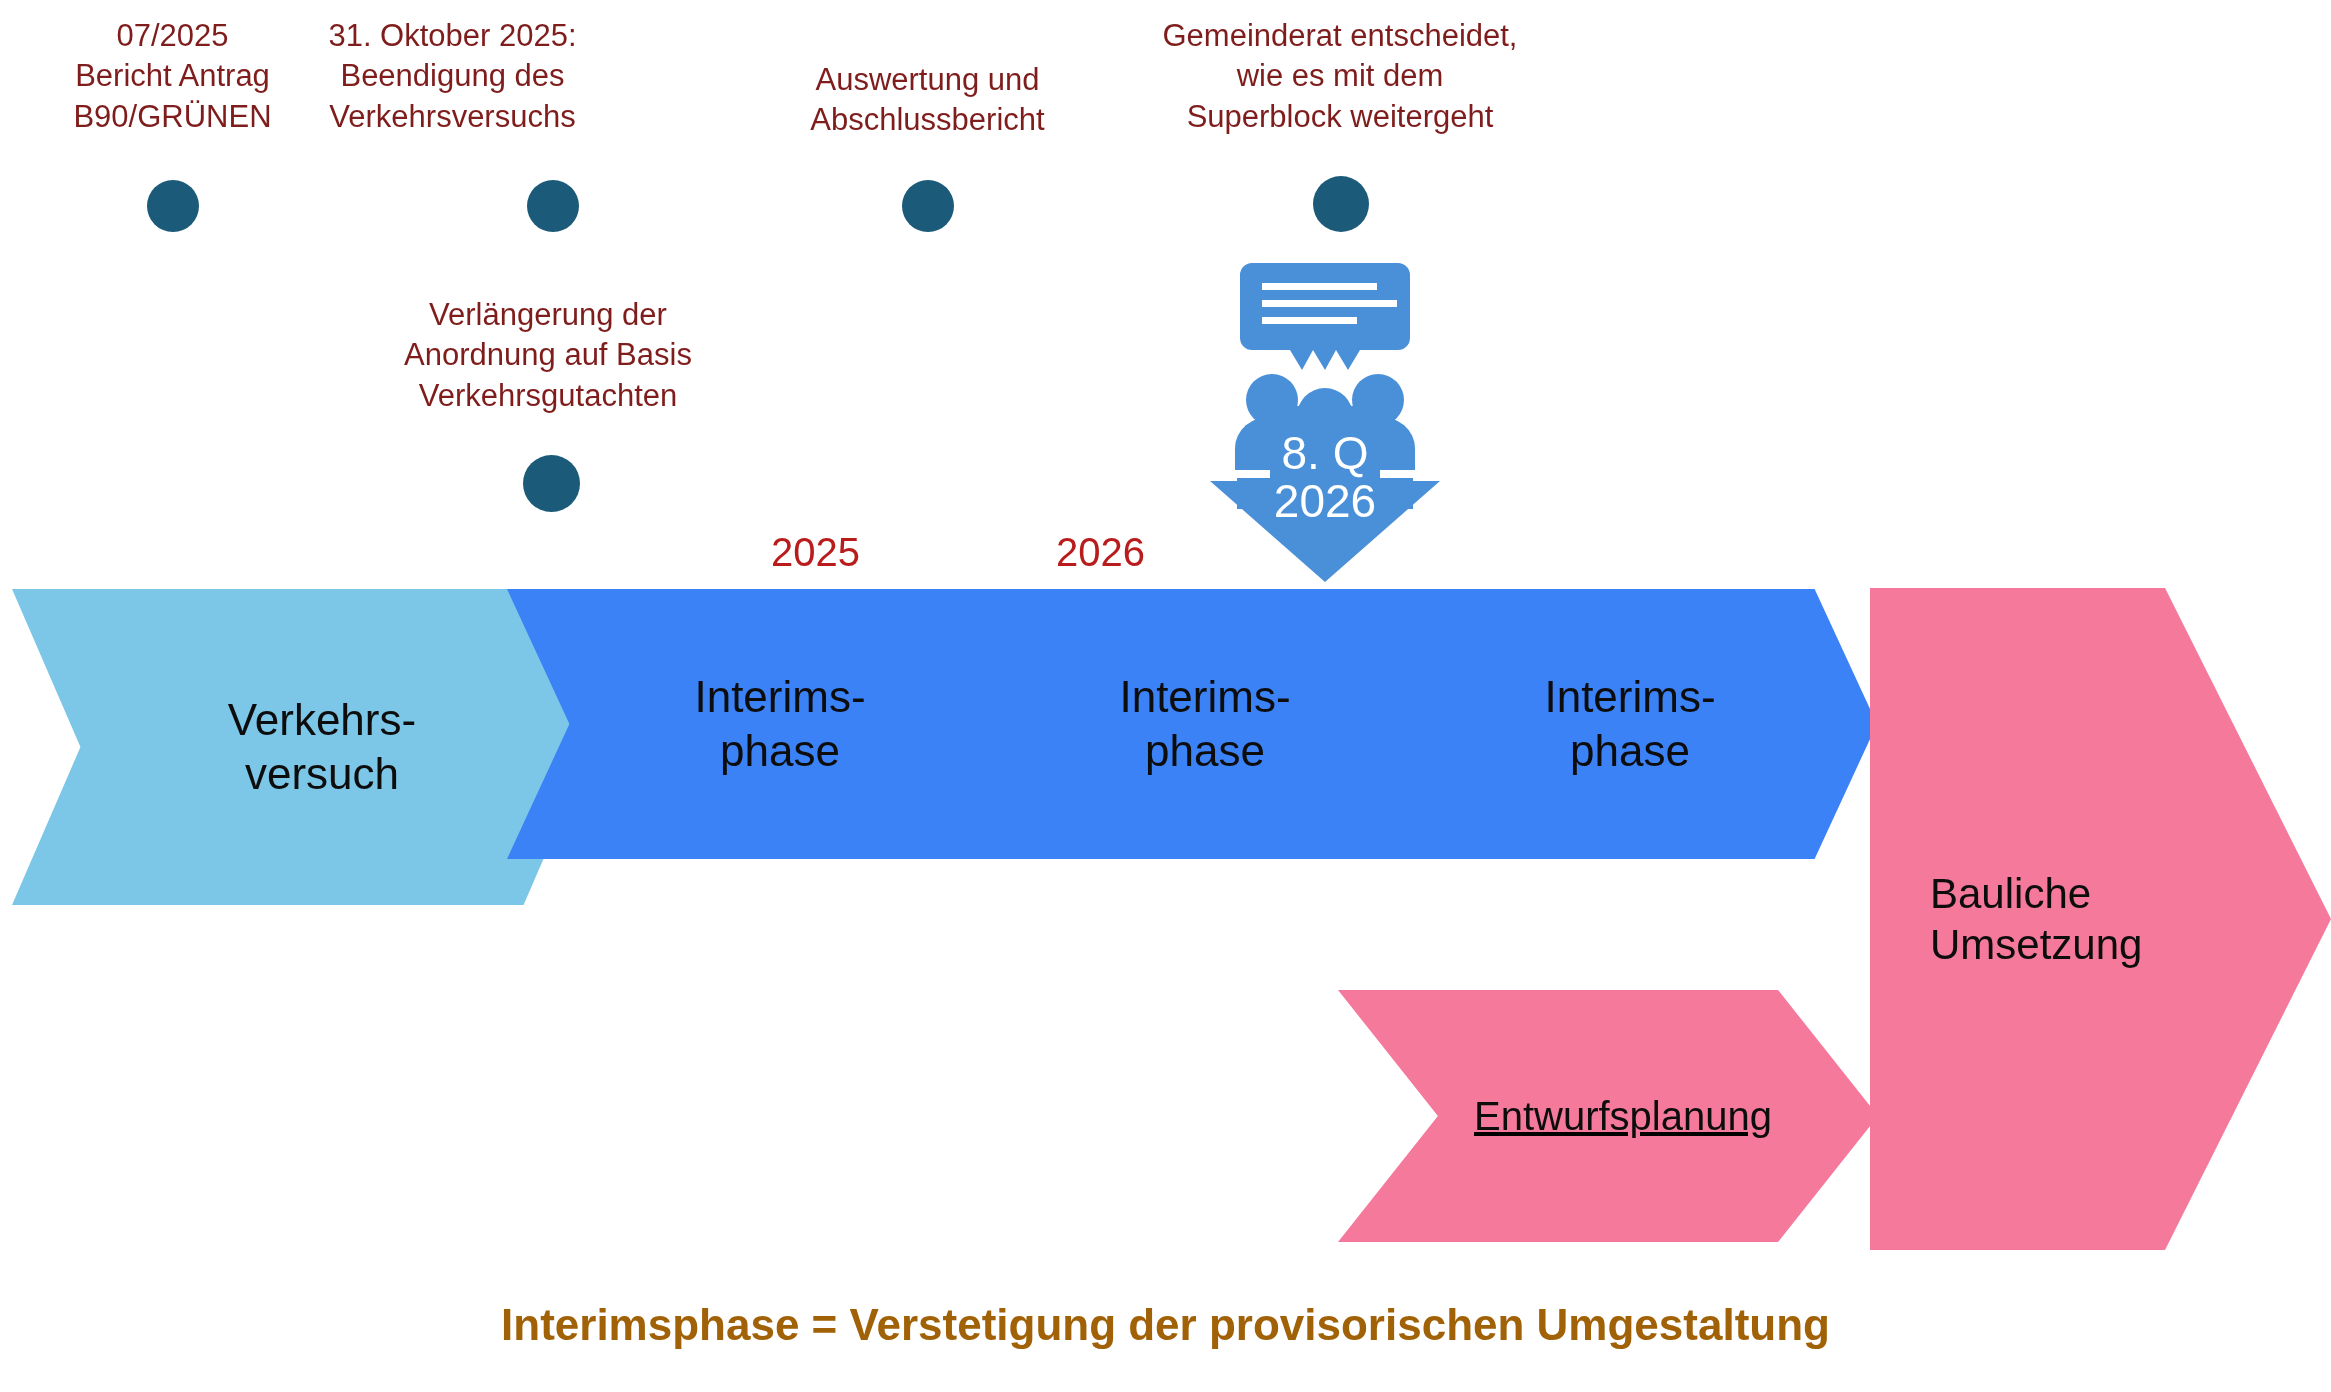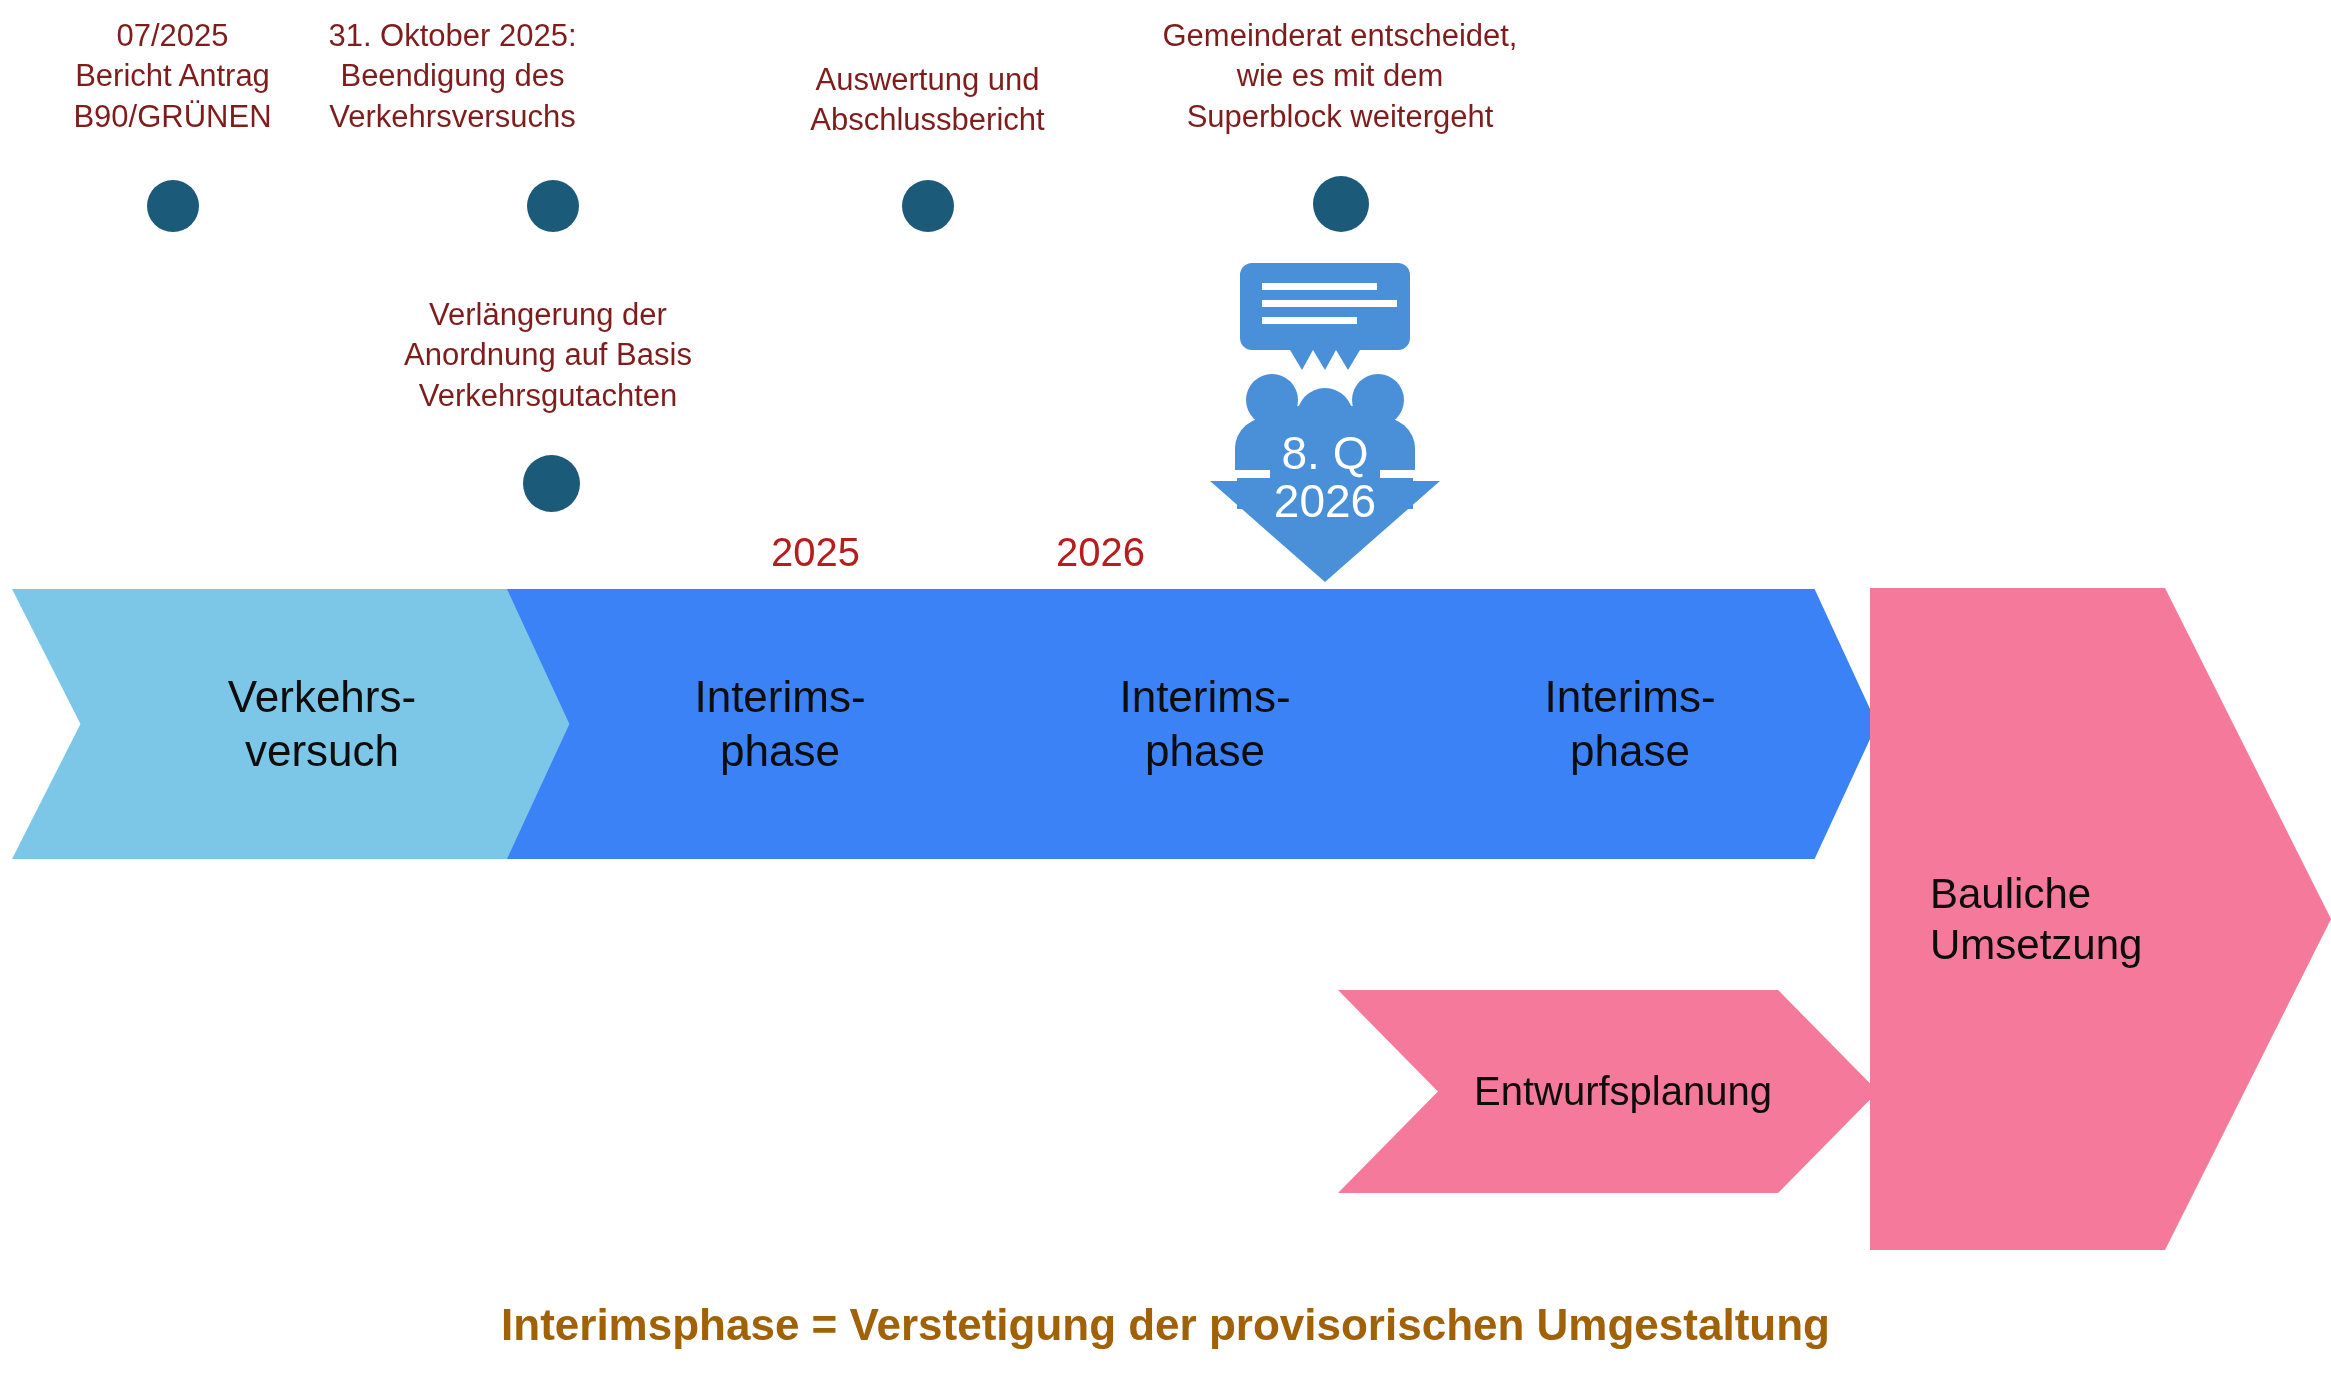--- a/index.html
+++ b/index.html
@@ -171,41 +171,41 @@
     <div style="position:absolute; left:0; top:24px; width:240px; text-align:center;
                 color:#ffffff; font-size:46px; line-height:1.04;">
       <div>8. Q</div>
       <div>2026</div>
     </div>
   </div>
 
   <div class="year-label" style="left:640px; top:530px; width:220px;">2025</div>
   <div class="year-label" style="left:925px; top:530px; width:220px;">2026</div>
 
-  <div class="shape chev-first" style="left:12px; top:589px; width:580px; height:270px;">
+  <div class="shape chev-first" style="left:12px; top:589px; width:580px; height:316px;">
     <div class="shape-label" style="padding-left:40px;">Verkehrs-
 versuch</div>
   </div>
 
   <div class="shape chev-mid" style="left:507px; top:589px; width:520px; height:270px;">
     <div class="shape-label" style="padding-left:26px;">Interims-
 phase</div>
   </div>
 
   <div class="shape chev-mid" style="left:932px; top:589px; width:520px; height:270px;">
     <div class="shape-label" style="padding-left:26px;">Interims-
 phase</div>
   </div>
 
   <div class="shape chev-mid" style="left:1357px; top:589px; width:520px; height:270px;">
     <div class="shape-label" style="padding-left:26px;">Interims-
 phase</div>
   </div>
 
-  <div class="shape chev-pink" style="left:1338px; top:990px; width:540px; height:203px;">
+  <div class="shape chev-pink" style="left:1338px; top:990px; width:540px; height:252px;text-decoration:underline;">
     <div class="shape-label" style="font-size:40px; padding-left:30px;">Entwurfsplanung</div>
   </div>
 
   <div class="shape arrow-big" style="left:1870px; top:588px; width:461px; height:662px;">
     <div class="shape-label" style="font-size:42px;">Bauliche
 Umsetzung</div>
   </div>
 
   <div id="footer-caption" style="left:0; top:1300px;">Interimsphase = Verstetigung der provisorischen Umgestaltung</div>
 

